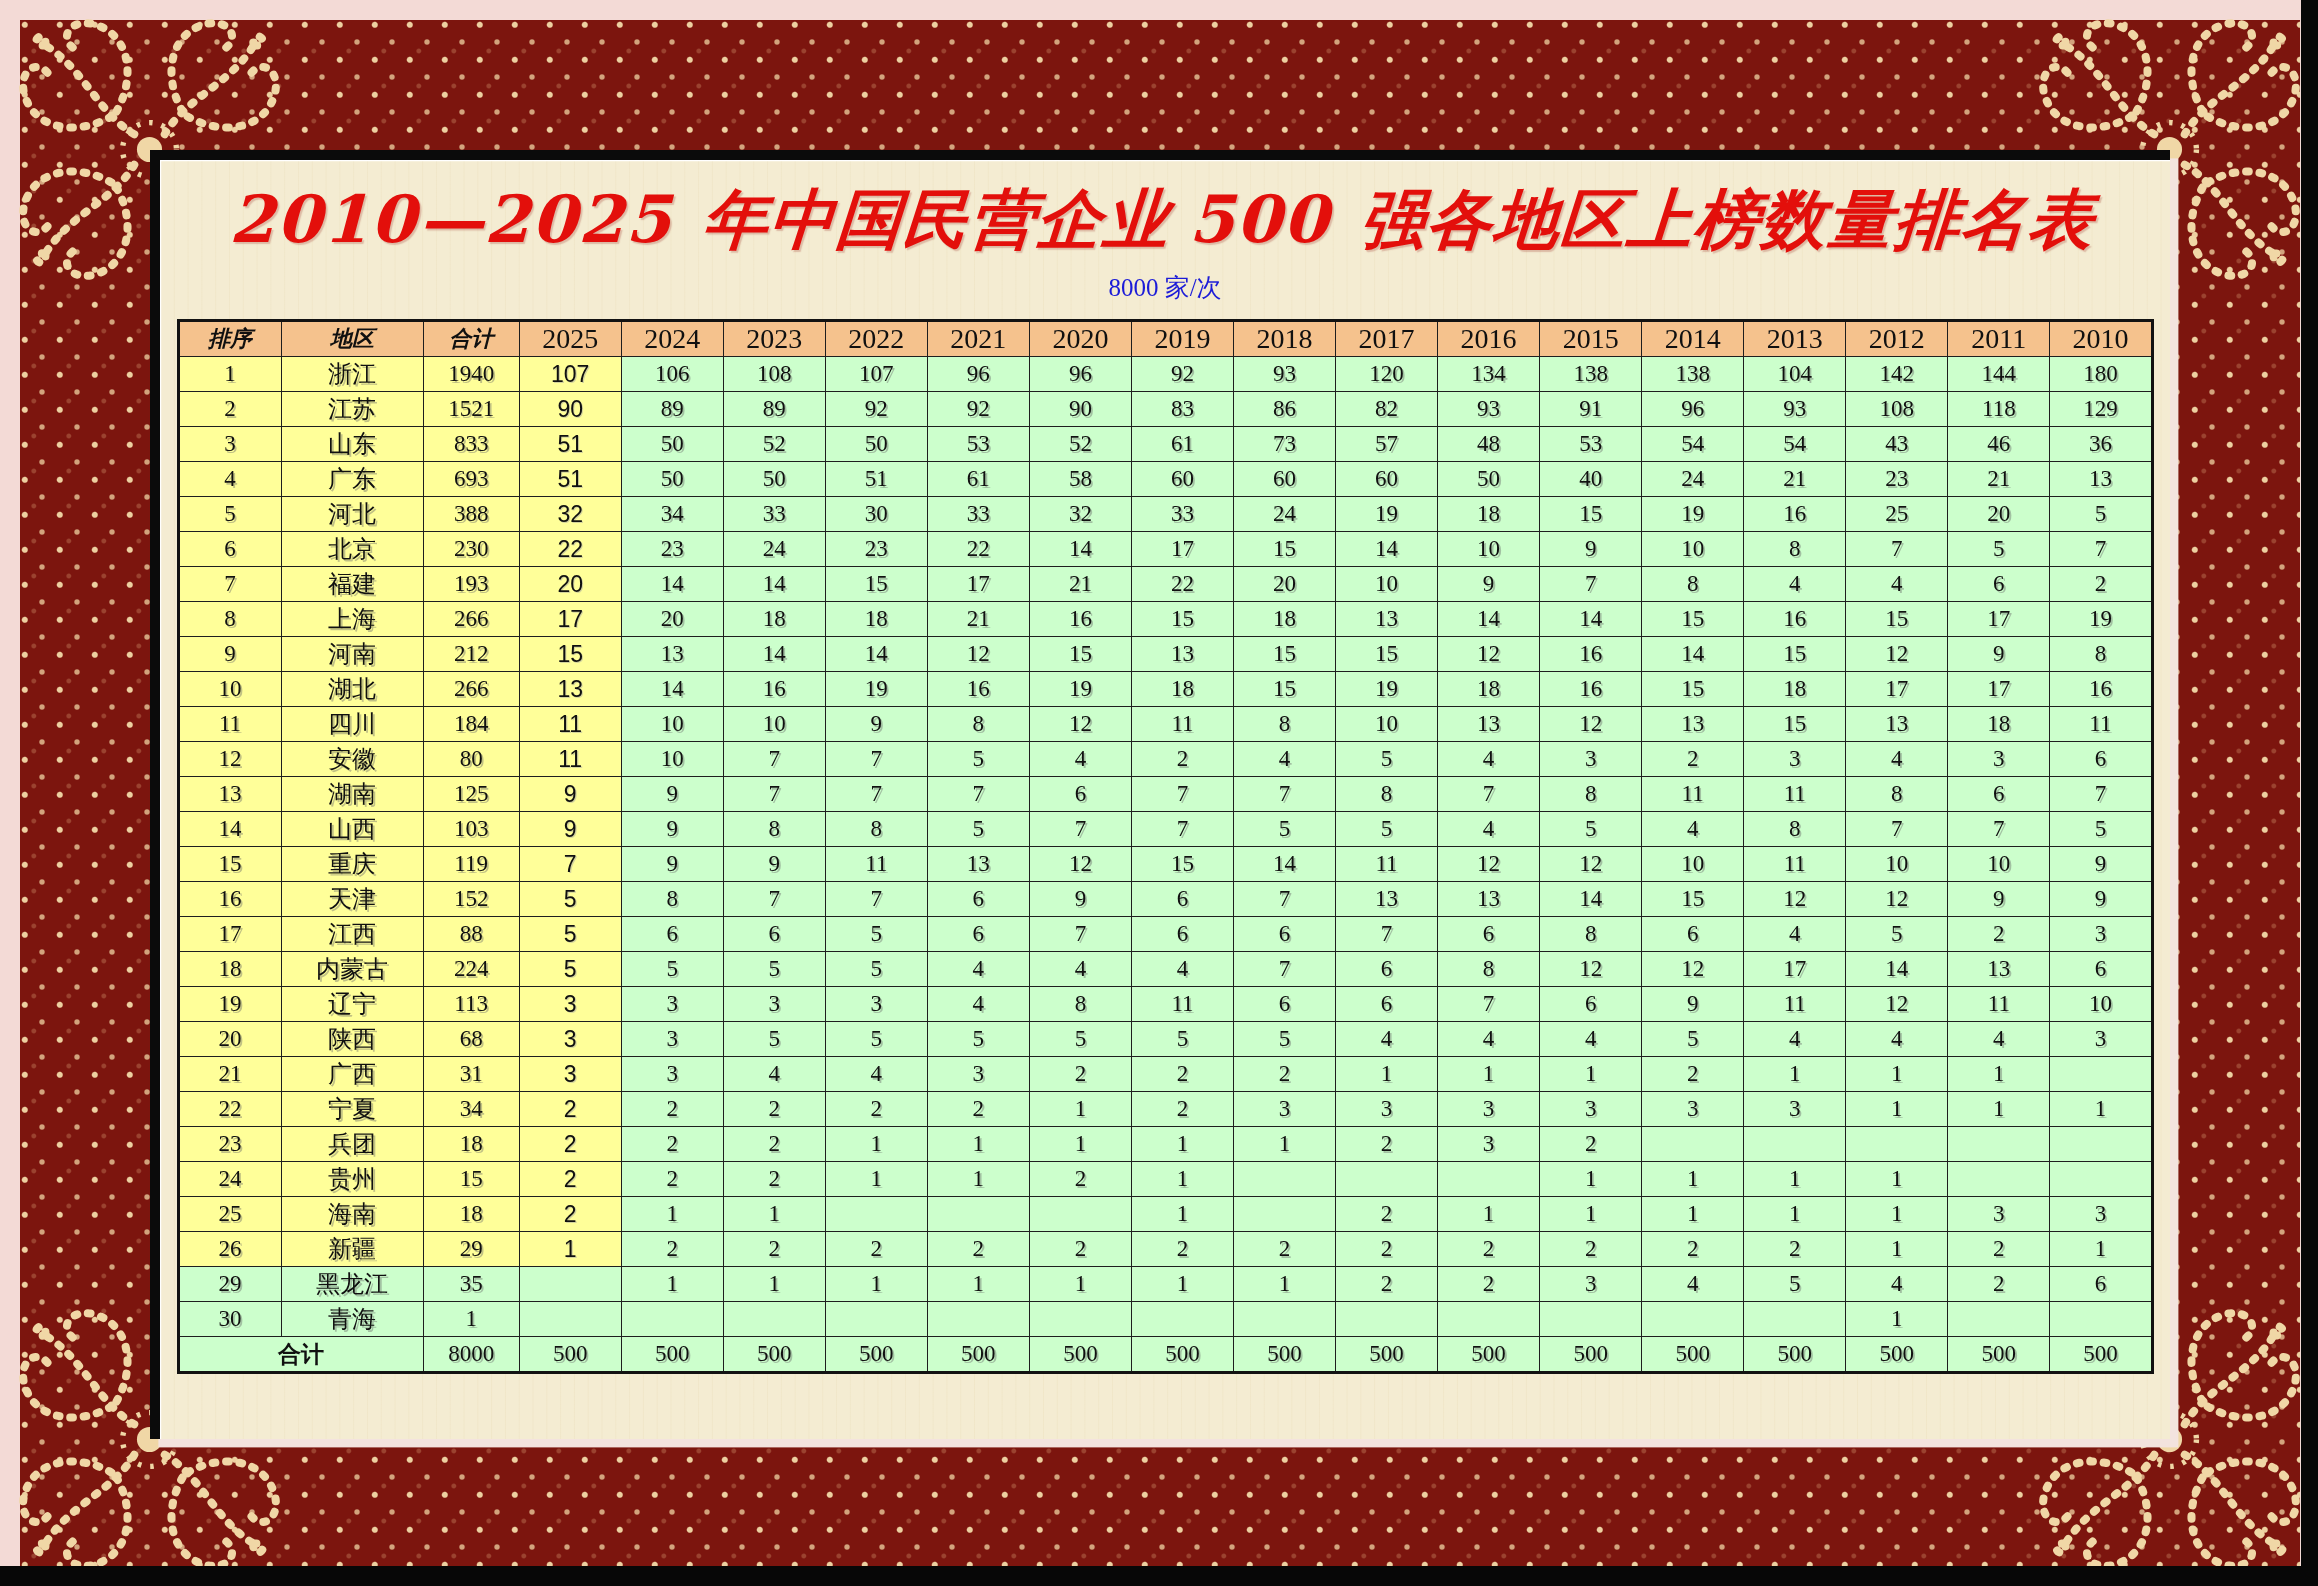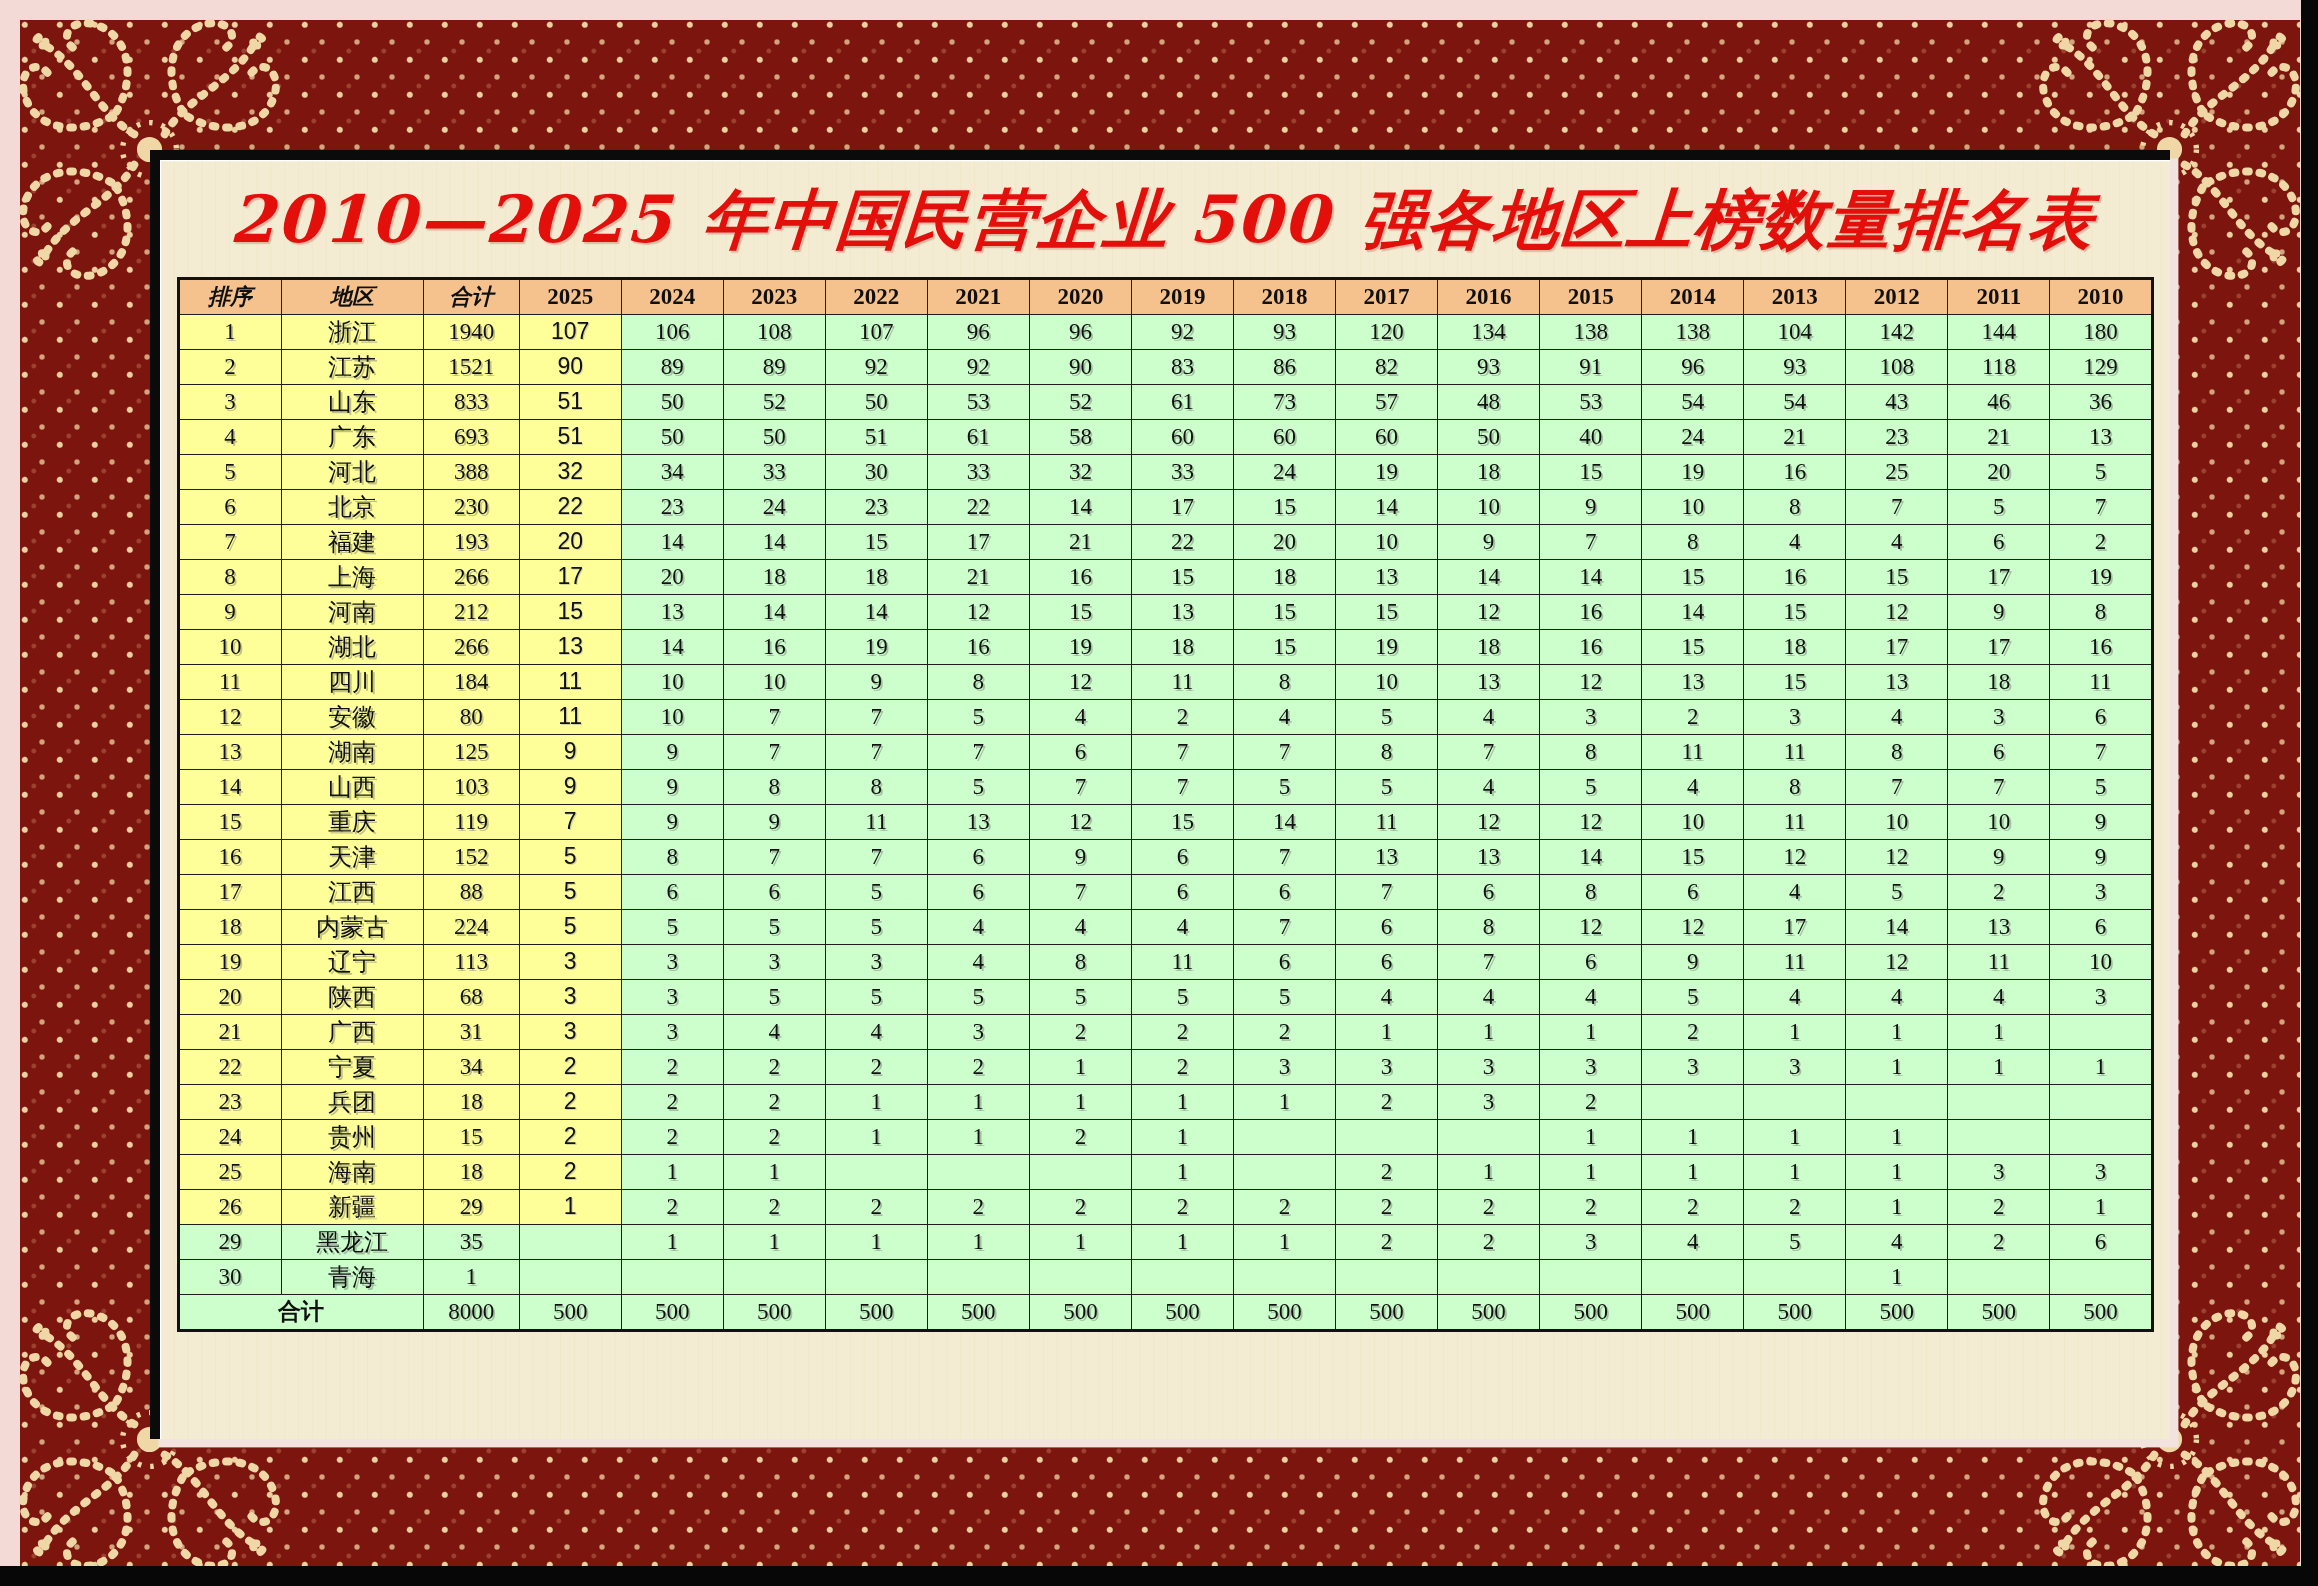--- a/index.html
+++ b/index.html
@@ -47,21 +47,21 @@
     margin:15.6px auto 0;width:1977px;
     border-collapse:collapse;table-layout:fixed;
     border:3.6px solid #121212;
   }
   .rank th,.rank td{
     border:1.8px solid #1e1e1e;text-align:center;vertical-align:middle;
     height:34px;padding:0;color:#101010;overflow:hidden;white-space:nowrap;
   }
   .rank thead th{background:#f5c28d;}
   .hcjk{font-family:"Liberation Serif",serif;font-weight:bold;font-size:22px;font-style:italic;}
-  .hyear{font-family:"Liberation Serif",serif;font-weight:bold;font-size:23px;}
+  .hyear{font-family:"Liberation Serif",serif;font-weight:normal;font-size:28px;}
   .num{font-family:"Liberation Serif",serif;font-size:23px;text-shadow:1.8px 1.8px 0.6px rgba(100,100,100,.40);}
   .region{font-family:"Liberation Serif",serif;font-size:24px;text-shadow:1.8px 1.8px 0.6px rgba(100,100,100,.40);}
   .ycell{background:#ffff99;}
   .gcell{background:#ccffcc;}
   .v2025{color:#1414d6;font-family:"Liberation Sans",sans-serif;font-size:23px;text-shadow:1.2px 1.2px 0.6px rgba(110,110,170,.3);}
   .flabel{font-family:"Liberation Serif",serif;font-weight:bold;font-size:23px;}
 </style>
 </head>
 <body>
 
@@ -113,20 +113,21 @@
   </svg>
 <svg class="orn orn-br" viewBox="-100 -100 200 200">
     <use href="#fleur-def"></use>
   </svg>
 
 <div class="edge-black-right"></div>
 <div class="edge-black-bottom"></div>
 
 <div class="panel">
   <div class="title">2010—2025 年中国民营企业 500 强各地区上榜数量排名表</div>
+  <div class="subtitle">8000 家/次</div>
   <table class="rank">
       <colgroup>
         <col style="width: 103px;">
         <col style="width: 142px;">
         <col style="width: 96px;">
         <col style="width: 102px;">
         <col style="width: 102px;">
         <col style="width: 102px;">
         <col style="width: 102px;">
         <col style="width: 102px;">

